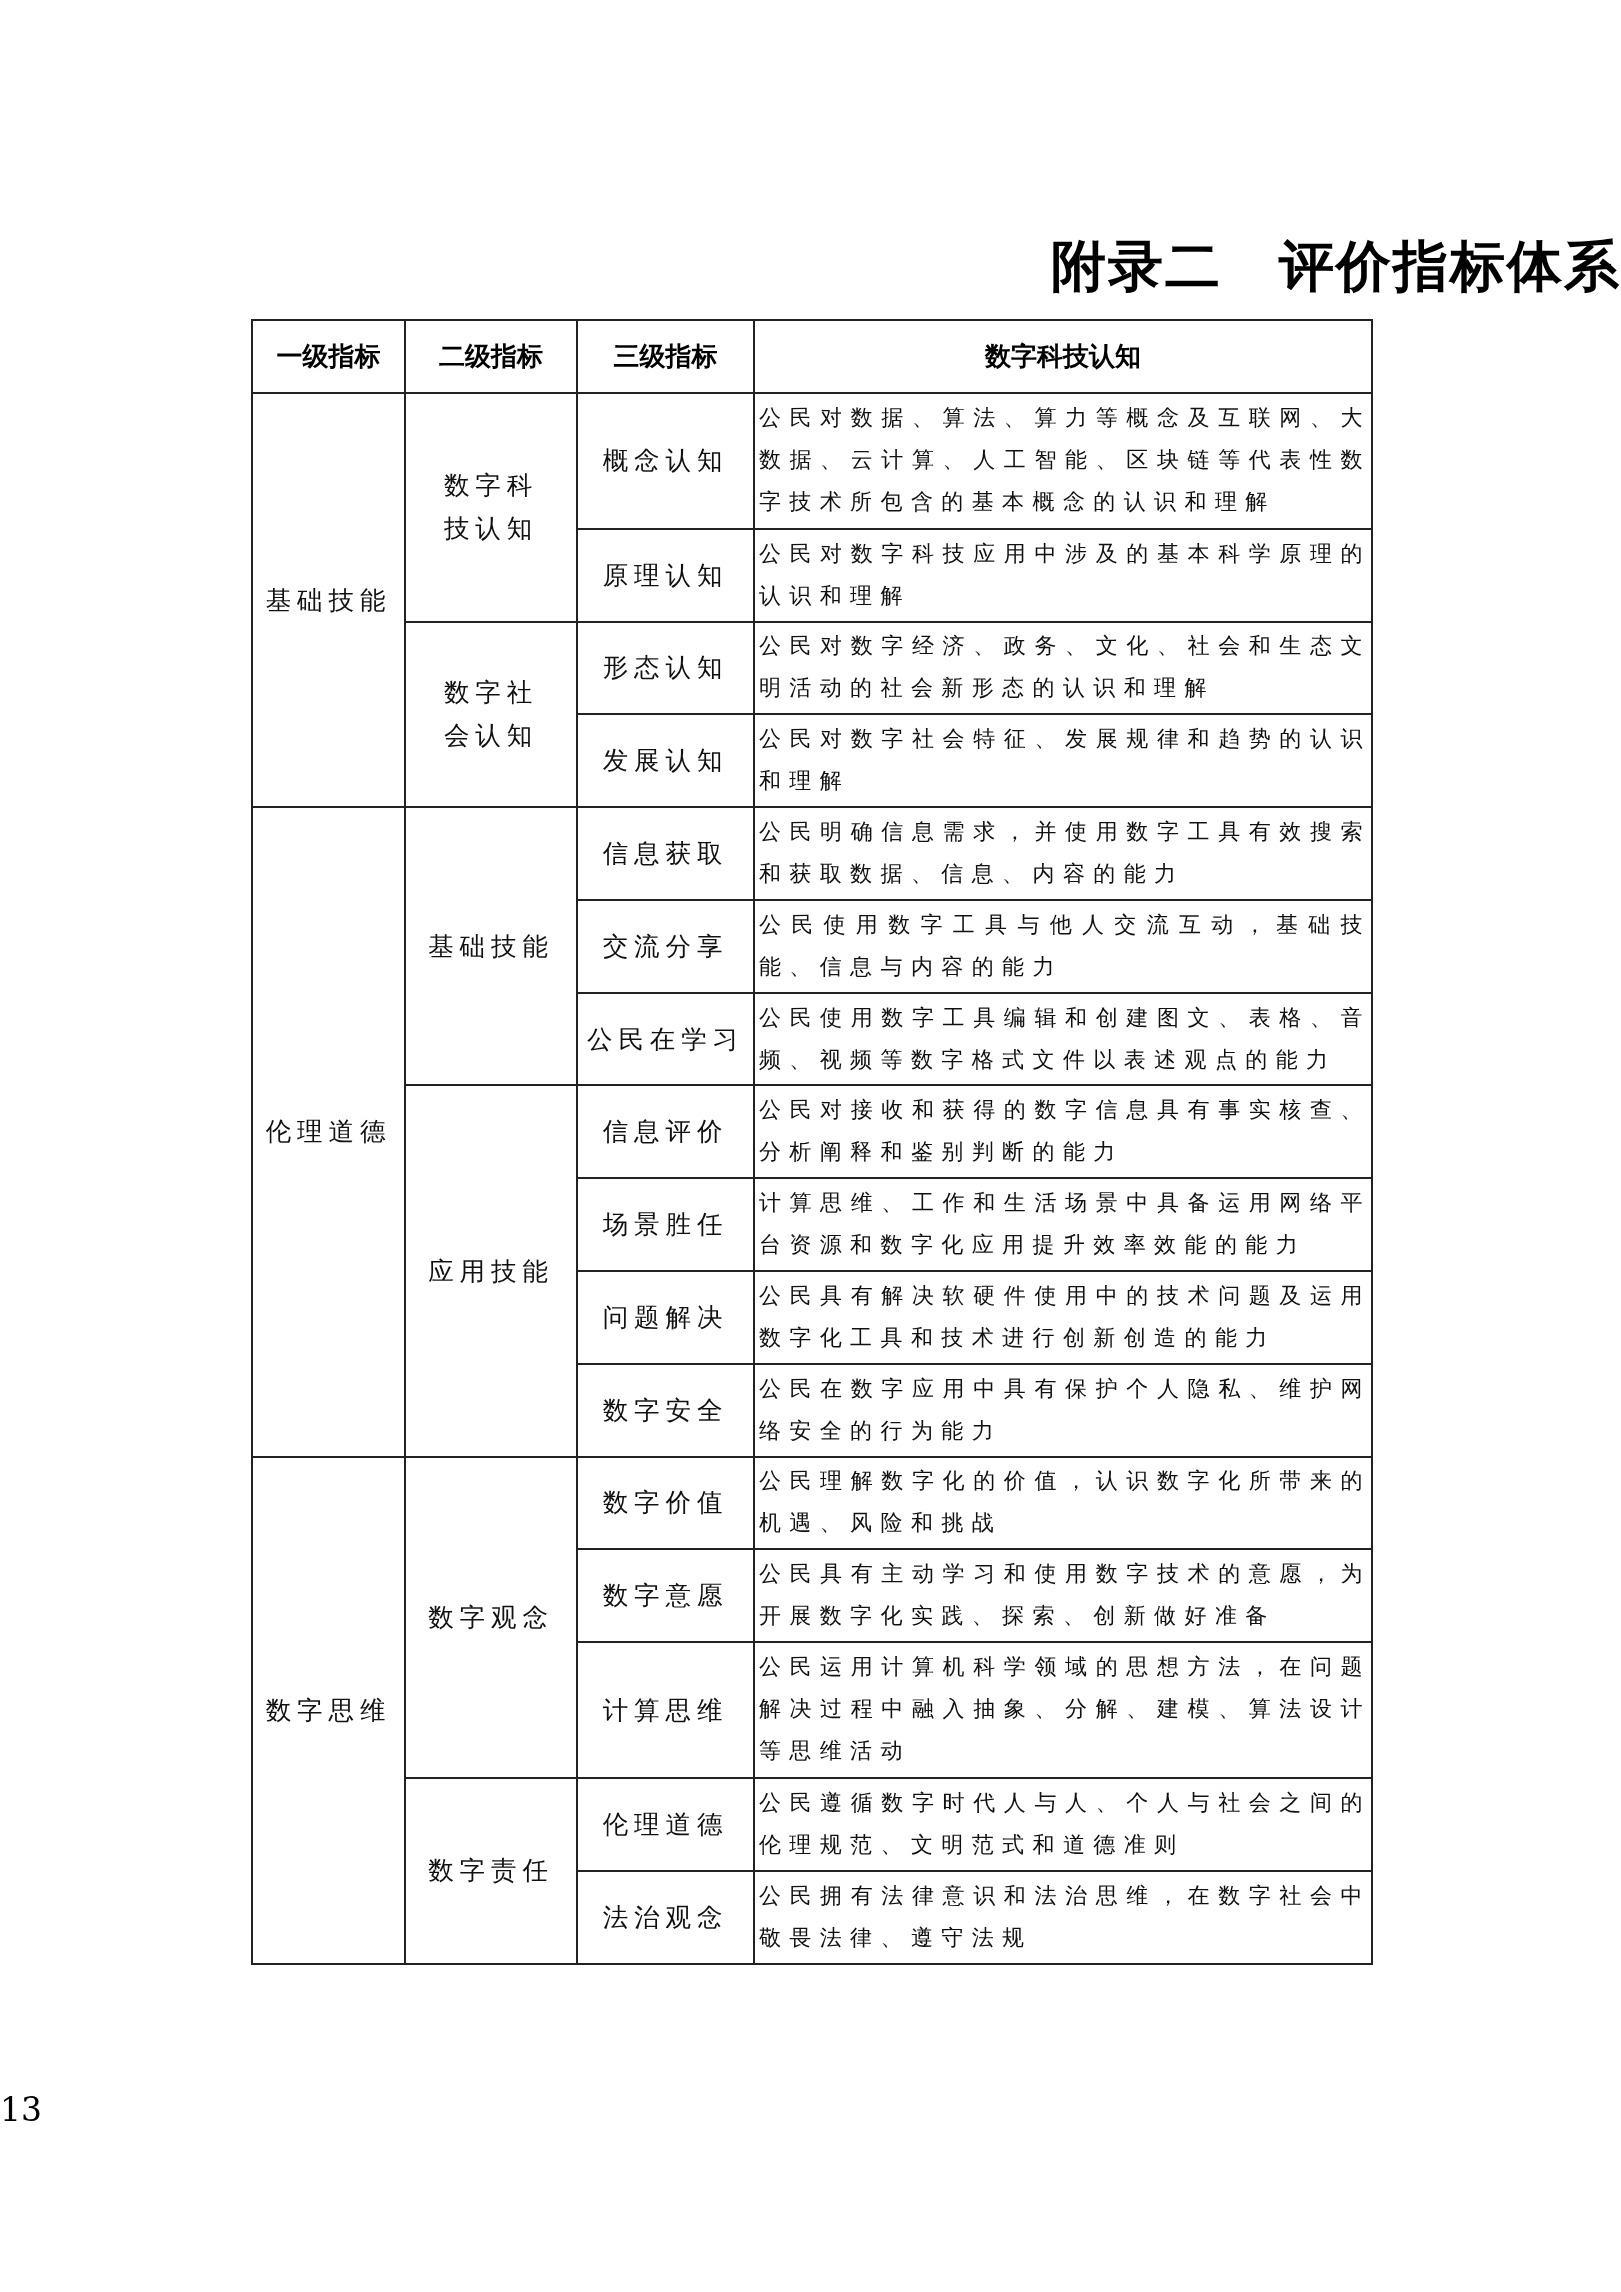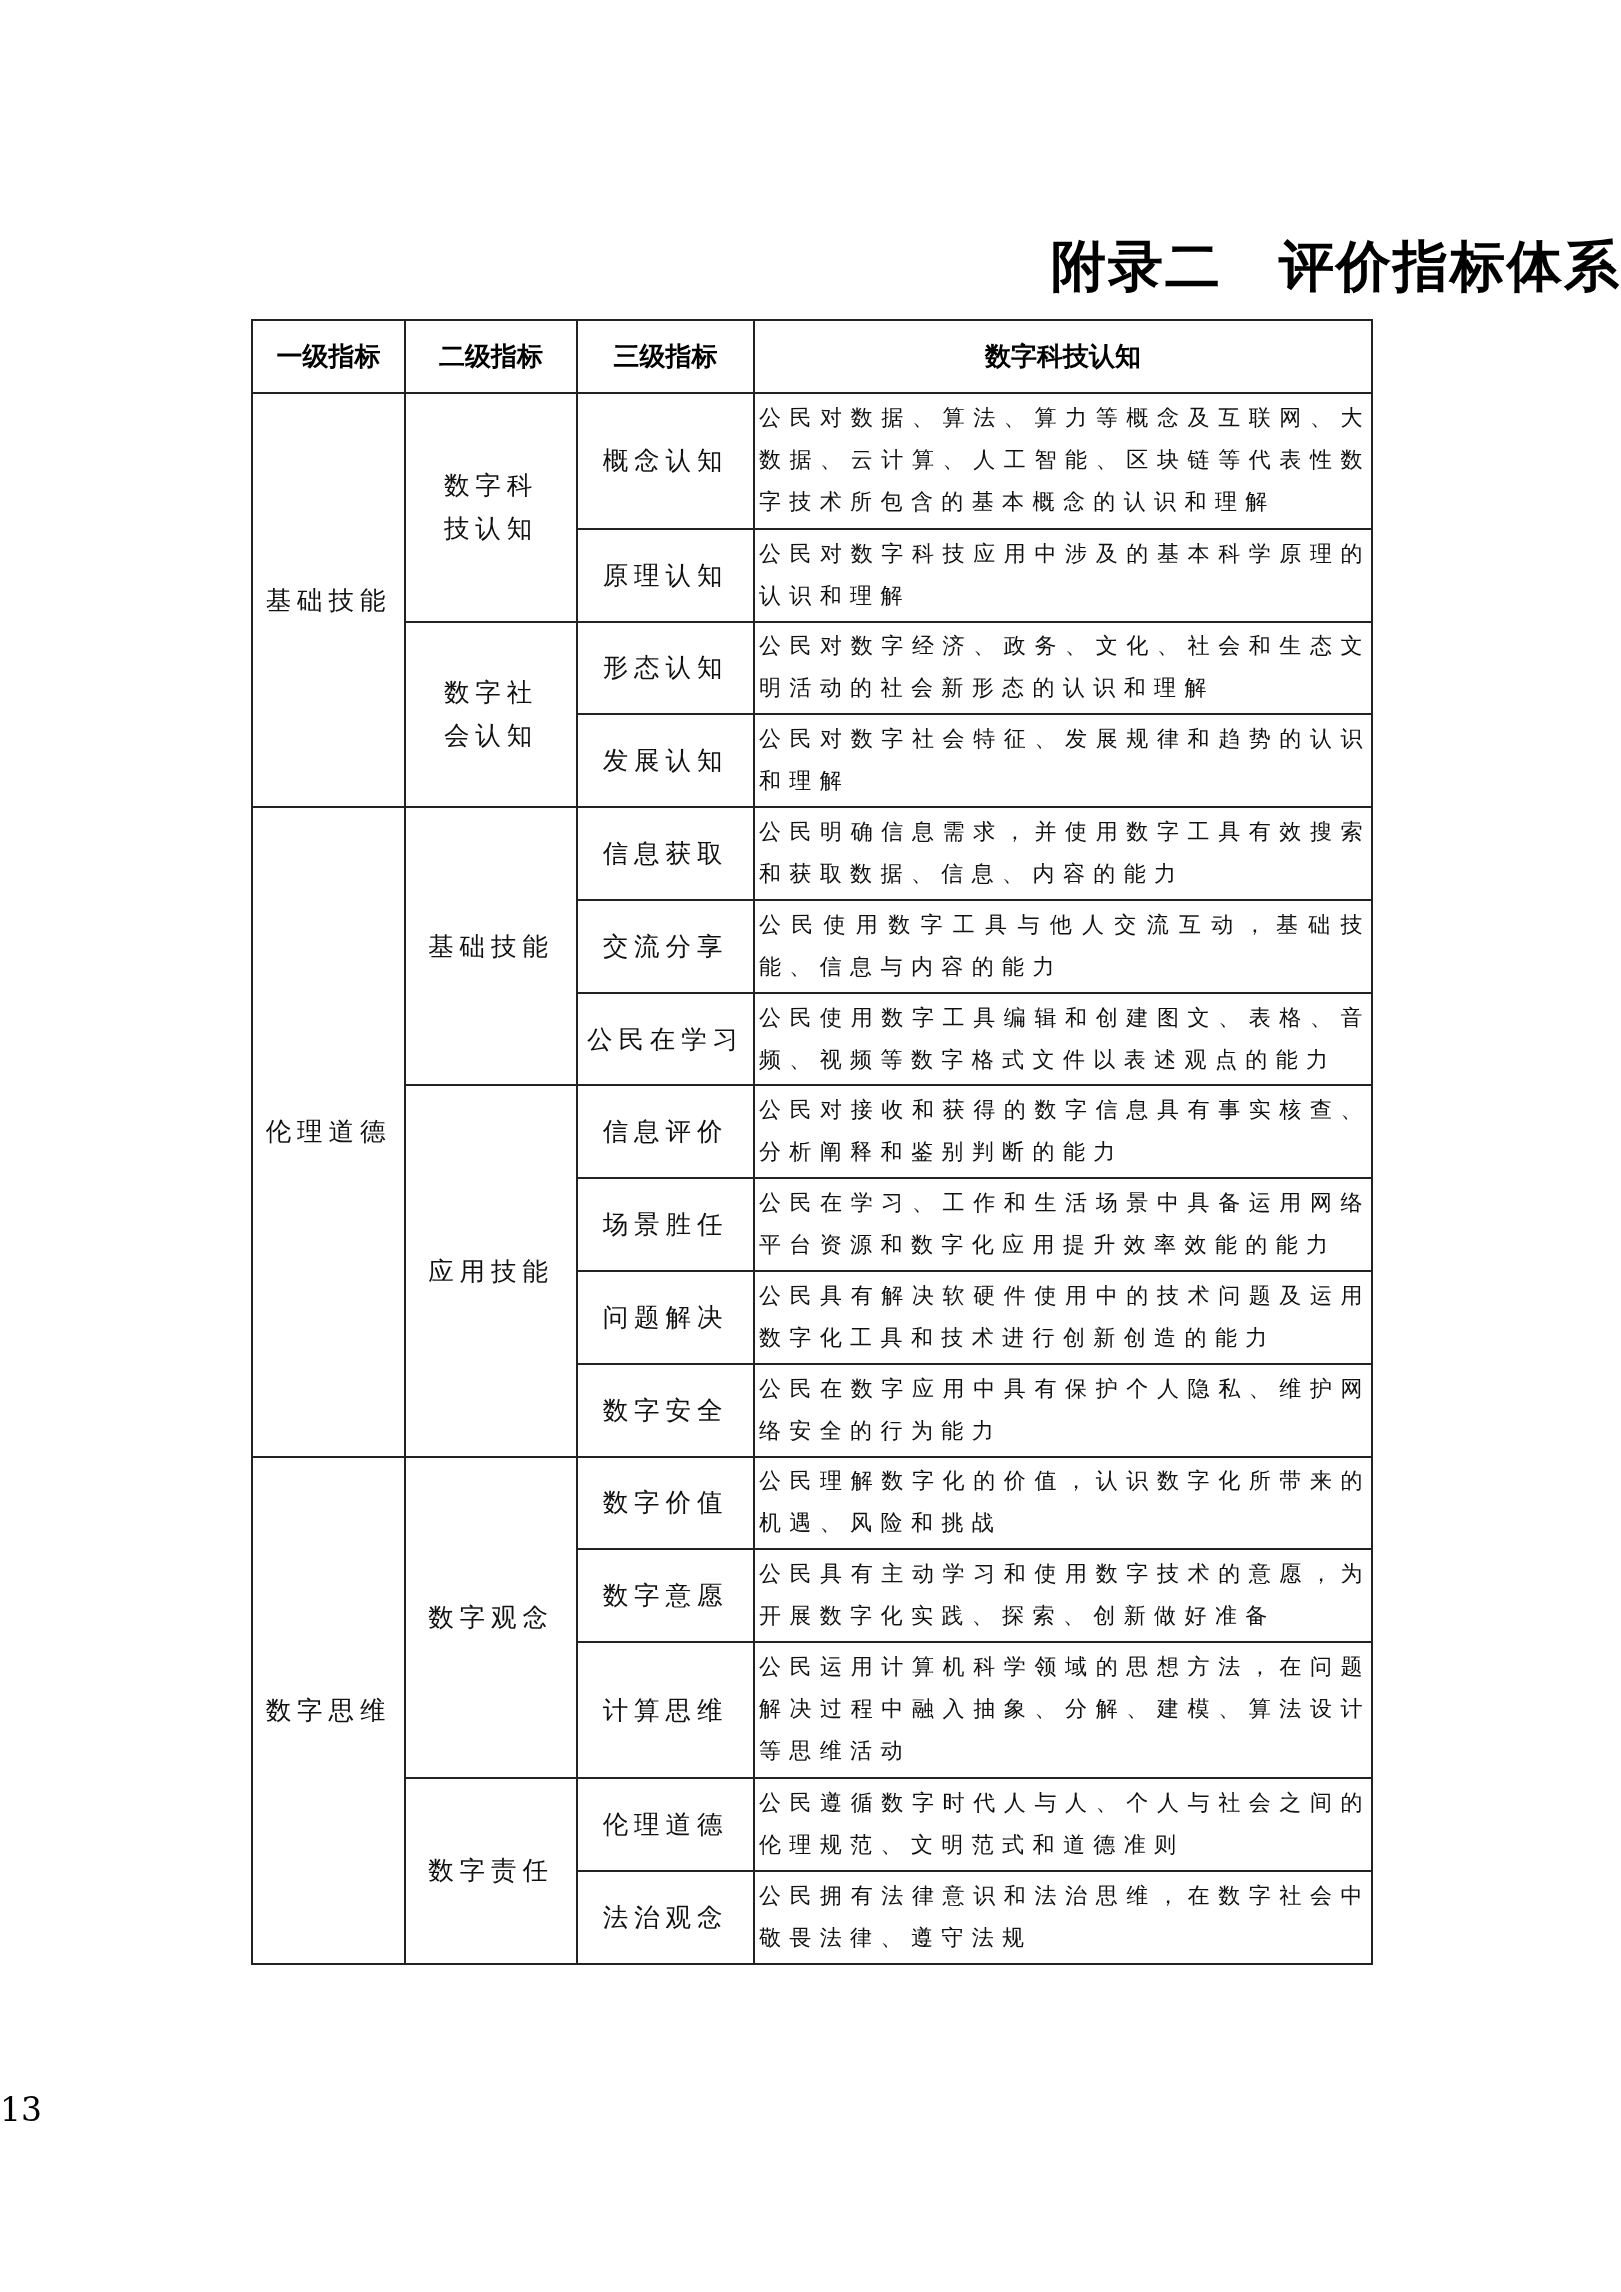--- a/index.html
+++ b/index.html
@@ -82,21 +82,21 @@
       <td class="c3">公民在学习</td>
       <td class="c4">公民使用数字工具编辑和创建图文、表格、音频、视频等数字格式文件以表述观点的能力</td>
     </tr>
     <tr class="r2">
       <td class="c2" rowspan="4">应用技能</td>
       <td class="c3">信息评价</td>
       <td class="c4">公民对接收和获得的数字信息具有事实核查、分析阐释和鉴别判断的能力</td>
     </tr>
     <tr class="r2">
       <td class="c3">场景胜任</td>
-      <td class="c4">公民在学习、工作和生活场景中具备运用网络平台资源和数字化应用提升效率效能的能力</td>
+      <td class="c4">计算思维、工作和生活场景中具备运用网络平台资源和数字化应用提升效率效能的能力</td>
     </tr>
     <tr class="r2">
       <td class="c3">问题解决</td>
       <td class="c4">公民具有解决软硬件使用中的技术问题及运用数字化工具和技术进行创新创造的能力</td>
     </tr>
     <tr class="r2">
       <td class="c3">数字安全</td>
       <td class="c4">公民在数字应用中具有保护个人隐私、维护网络安全的行为能力</td>
     </tr>
 

